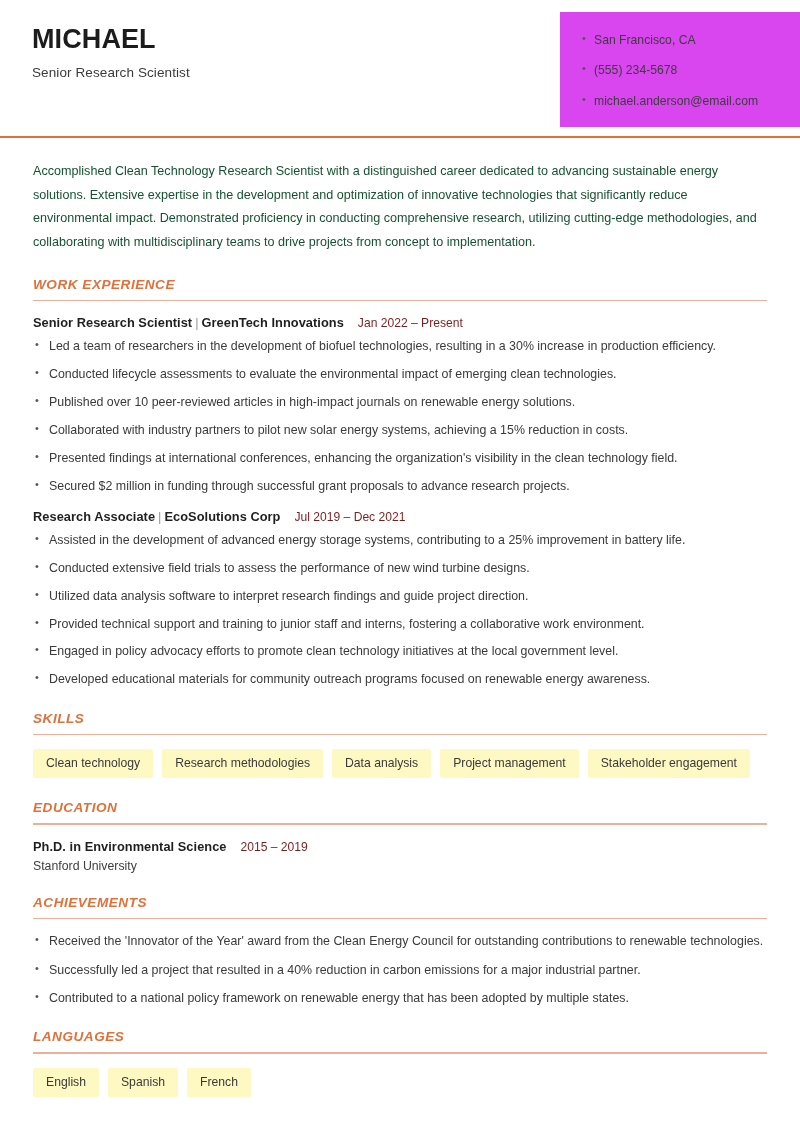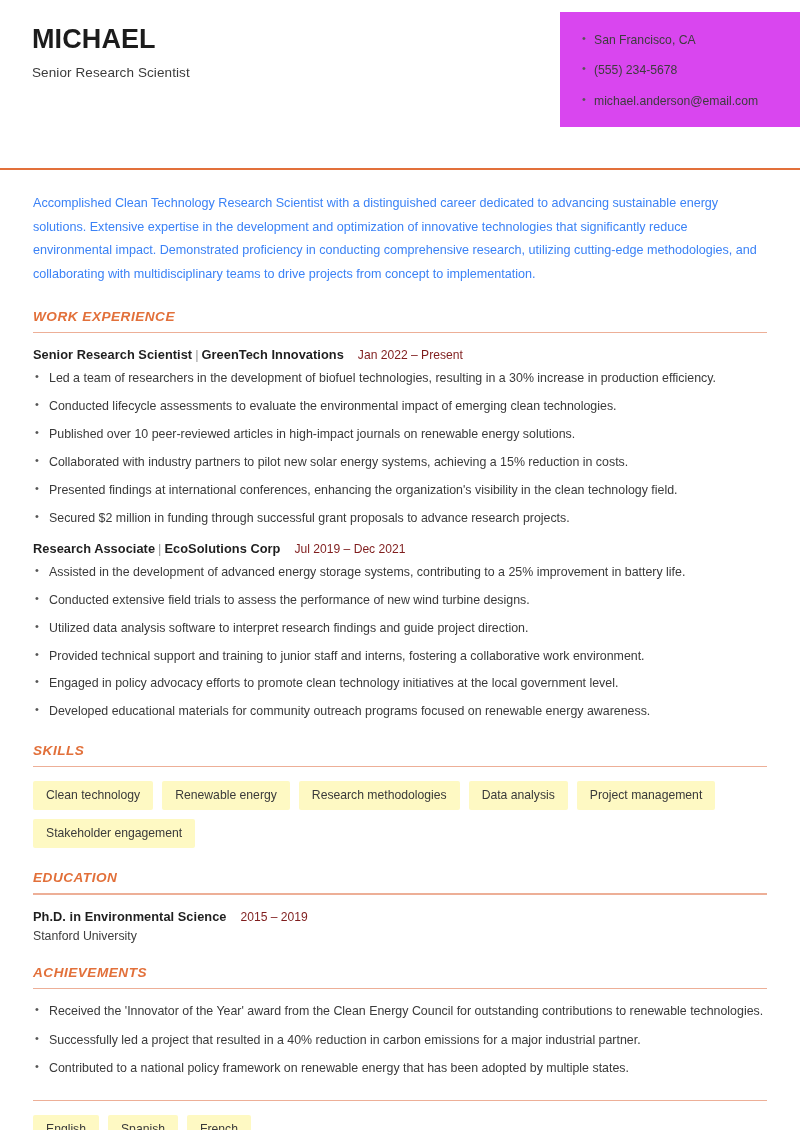--- a/index.html
+++ b/index.html
@@ -23,21 +23,21 @@
     box-sizing: border-box;
   }
 
   
   .header {
     position: relative;
     display: flex;
     align-items: flex-start;
     justify-content: space-between;
     padding: 0;
-    height: 168px;
+    height: 136px;
     box-sizing: border-box;
   }
   .header-left {
     padding: 24px 0 0 32px;
   }
   .name-line {
     font-size: 27px;
     font-weight: bold;
     letter-spacing: 0.1px;
     line-height: 1.17;
@@ -90,21 +90,21 @@
 
   
   .content {
     padding: 0 33px 0 33px;
   }
 
   .summary {
     margin: 22px 0 0 0;
     font-size: 12.6px;
     line-height: 1.88;
-    color: #3b82f6;
+    color: #14532d;
     text-align: left;
     max-width: 737px;
   }
 
   .section {
     margin-top: 22px;
   }
   .section-title {
     color: #e2703a;
     font-size: 13.6px;
@@ -253,21 +253,20 @@
           <li>Developed educational materials for community outreach programs focused on renewable energy awareness.</li>
         </ul>
       </div>
     </div>
 
     <div class="section">
       <div class="section-title">SKILLS</div>
       <div class="section-rule"></div>
       <div class="pill-wrap">
         <span class="pill">Clean technology</span>
-        <span class="pill">Renewable energy</span>
         <span class="pill">Research methodologies</span>
         <span class="pill">Data analysis</span>
         <span class="pill">Project management</span>
         <span class="pill">Stakeholder engagement</span>
       </div>
     </div>
 
     <div class="section">
       <div class="section-title">EDUCATION</div>
       <div class="section-rule"></div>
@@ -284,20 +283,21 @@
       <div class="section-title">ACHIEVEMENTS</div>
       <div class="section-rule"></div>
       <ul class="bullets">
         <li>Received the 'Innovator of the Year' award from the Clean Energy Council for outstanding contributions to renewable technologies.</li>
         <li>Successfully led a project that resulted in a 40% reduction in carbon emissions for a major industrial partner.</li>
         <li>Contributed to a national policy framework on renewable energy that has been adopted by multiple states.</li>
       </ul>
     </div>
 
     <div class="section">
+      <div class="section-title">LANGUAGES</div>
       <div class="section-rule"></div>
       <div class="pill-wrap">
         <span class="pill">English</span>
         <span class="pill">Spanish</span>
         <span class="pill">French</span>
       </div>
     </div>
 
   </div>
 </div>

